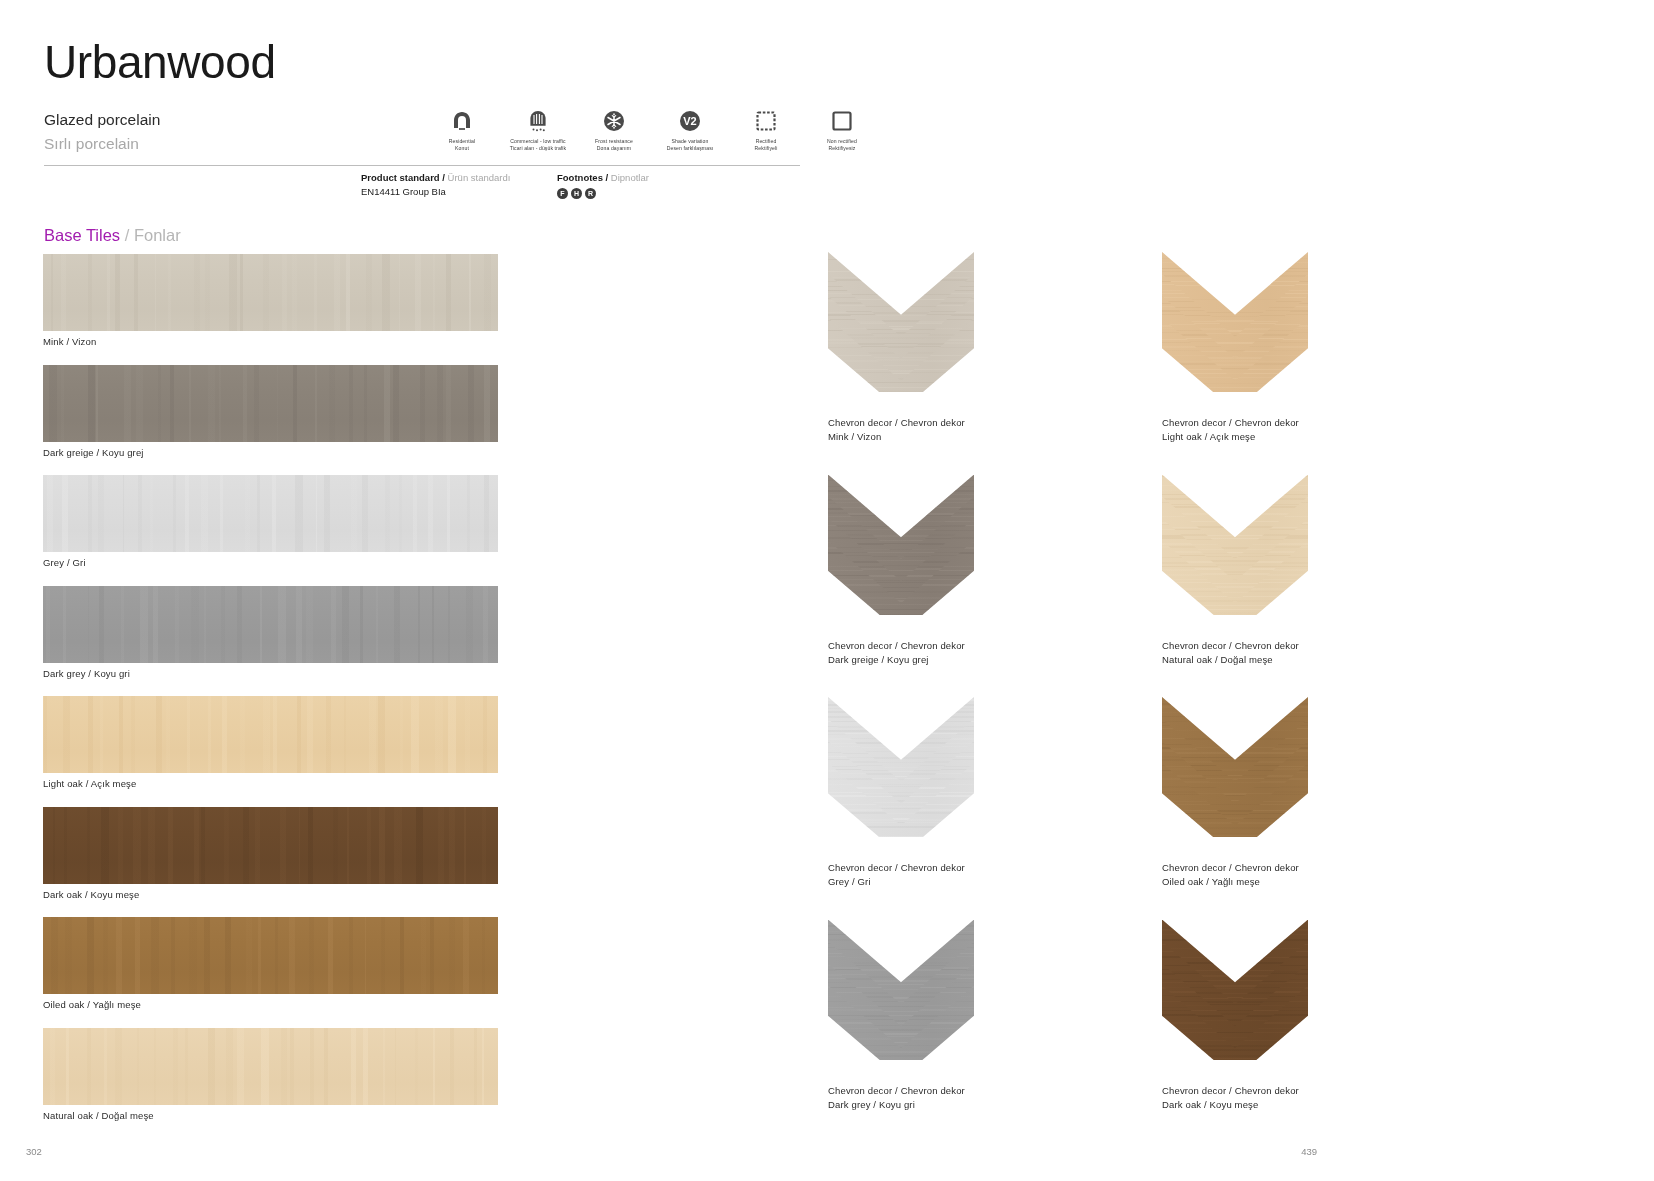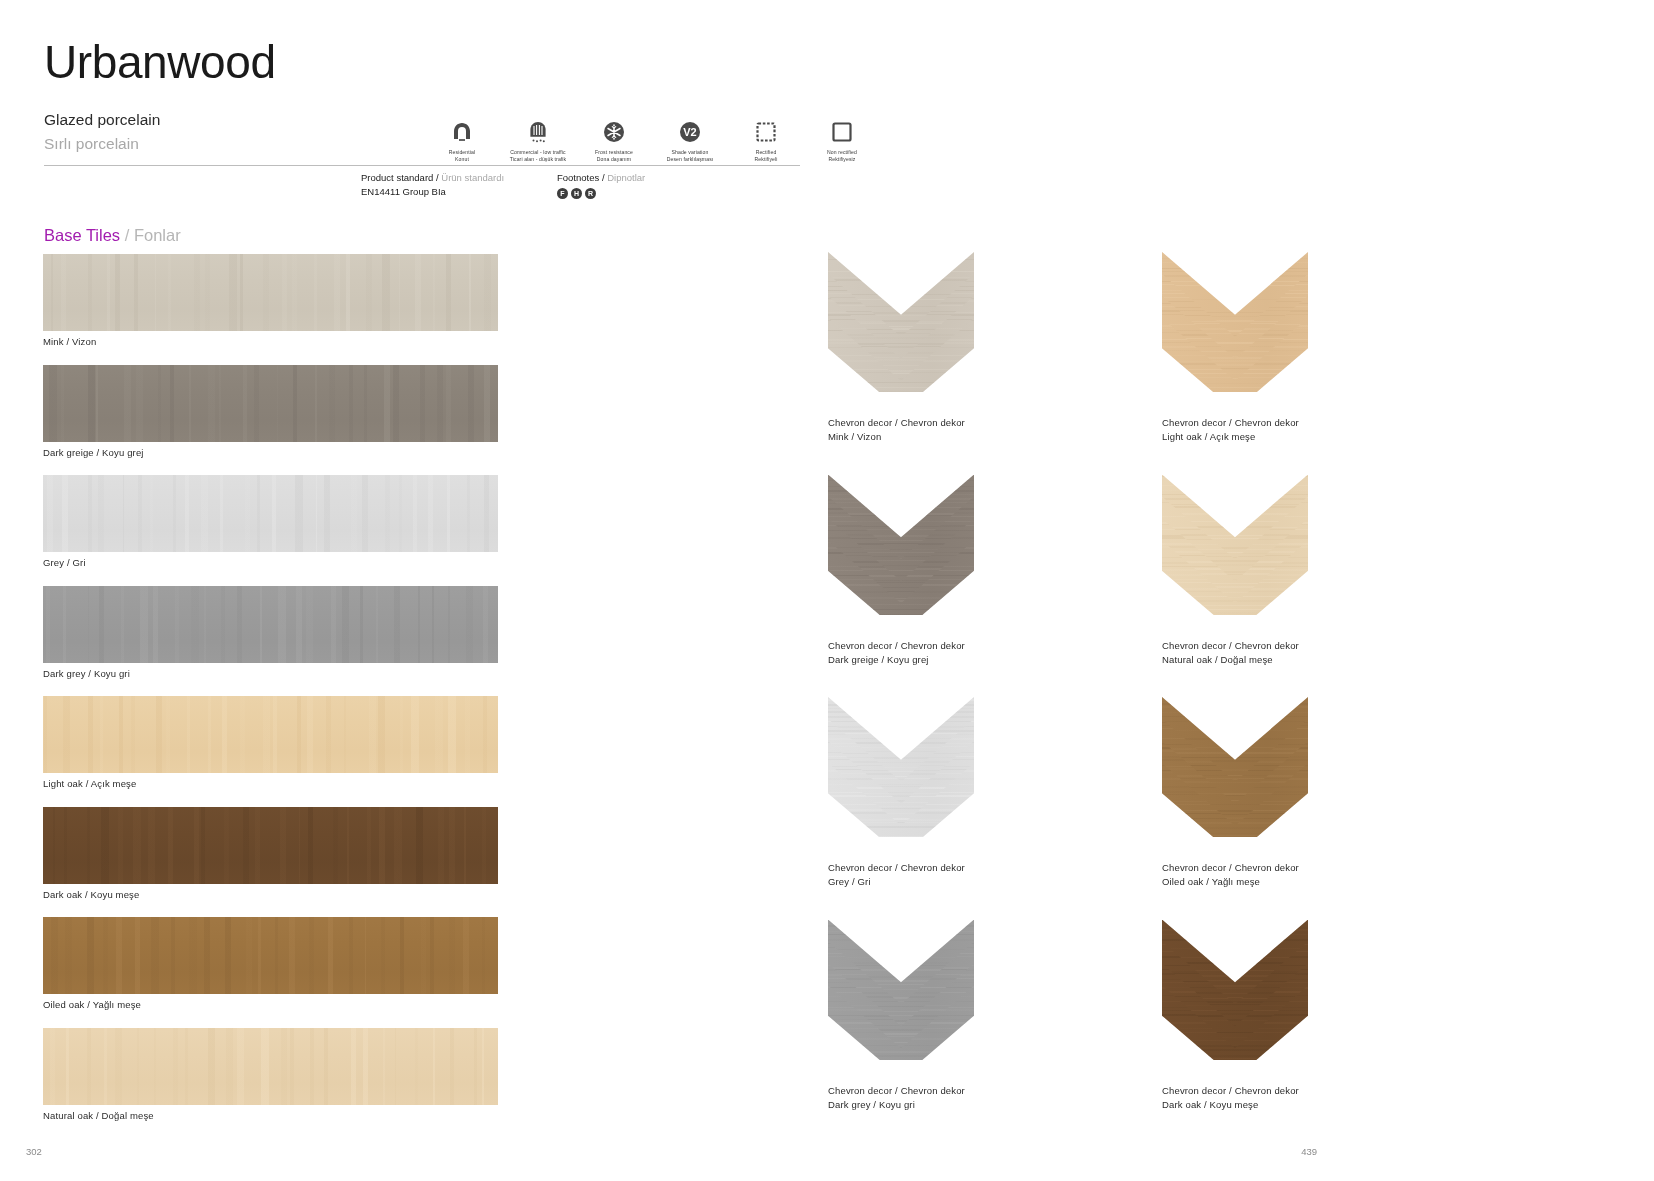--- a/index.html
+++ b/index.html
@@ -16,36 +16,36 @@
   .title {
     font-size: 46px; font-weight: 400; letter-spacing: -0.4px;
     color: #1a1a1a; line-height: 1.05; font-family: "Liberation Sans", sans-serif;
   }
   .subtitle-en { margin-top: 22px; font-size: 15.5px; color: #2b2b2b; line-height: 1.55; }
   .subtitle-tr { font-size: 15.5px; color: #a8a8a8; line-height: 1.55; }
 
   
   .icon-strip {
     position: absolute; left: 432px; top: 108px;
-    display: flex; gap: 16px; align-items: center; margin-top: 11px;
+    display: flex; gap: 16px; align-items: center;
   }
   .prop-icon { width: 60px; text-align: center; }
   .prop-glyph {
     width: 26px; height: 26px; margin: 0 auto 4px auto;
     display: flex; align-items: center; justify-content: center;
   }
   .prop-label-en { font-size: 5.1px; color: #3a3a3a; line-height: 1.45; letter-spacing: .1px; }
   .prop-label-tr { font-size: 5.1px; color: #3a3a3a; line-height: 1.45; letter-spacing: .1px; }
 
   
   .hrule { position: absolute; left: 44px; top: 165px; width: 756px; height: 1px; background: #bdbdbd; }
   .std-block { position: absolute; left: 361px; top: 171px; }
   .fn-block  { position: absolute; left: 557px; top: 171px; }
   .std-line1 { font-size: 9.5px; line-height: 1.5; }
-  .std-line1 .sl { color: #1a1a1a; font-weight: 400; }
+  .std-line1 .sl { color: #1a1a1a; font-weight: 700; }
   .std-line1 i { color: #a8a8a8; font-style: normal; font-weight: 400; }
   .std-line2 { font-size: 9.5px; color: #1a1a1a; line-height: 1.5; }
   .badges { display: flex; gap: 3px; margin-top: 3px; }
   .badge {
     width: 11px; height: 11px; border-radius: 50%;
     background: #3d3d3d; color: #fff;
     font-size: 7px; font-weight: 700;
     display: flex; align-items: center; justify-content: center;
   }
 

